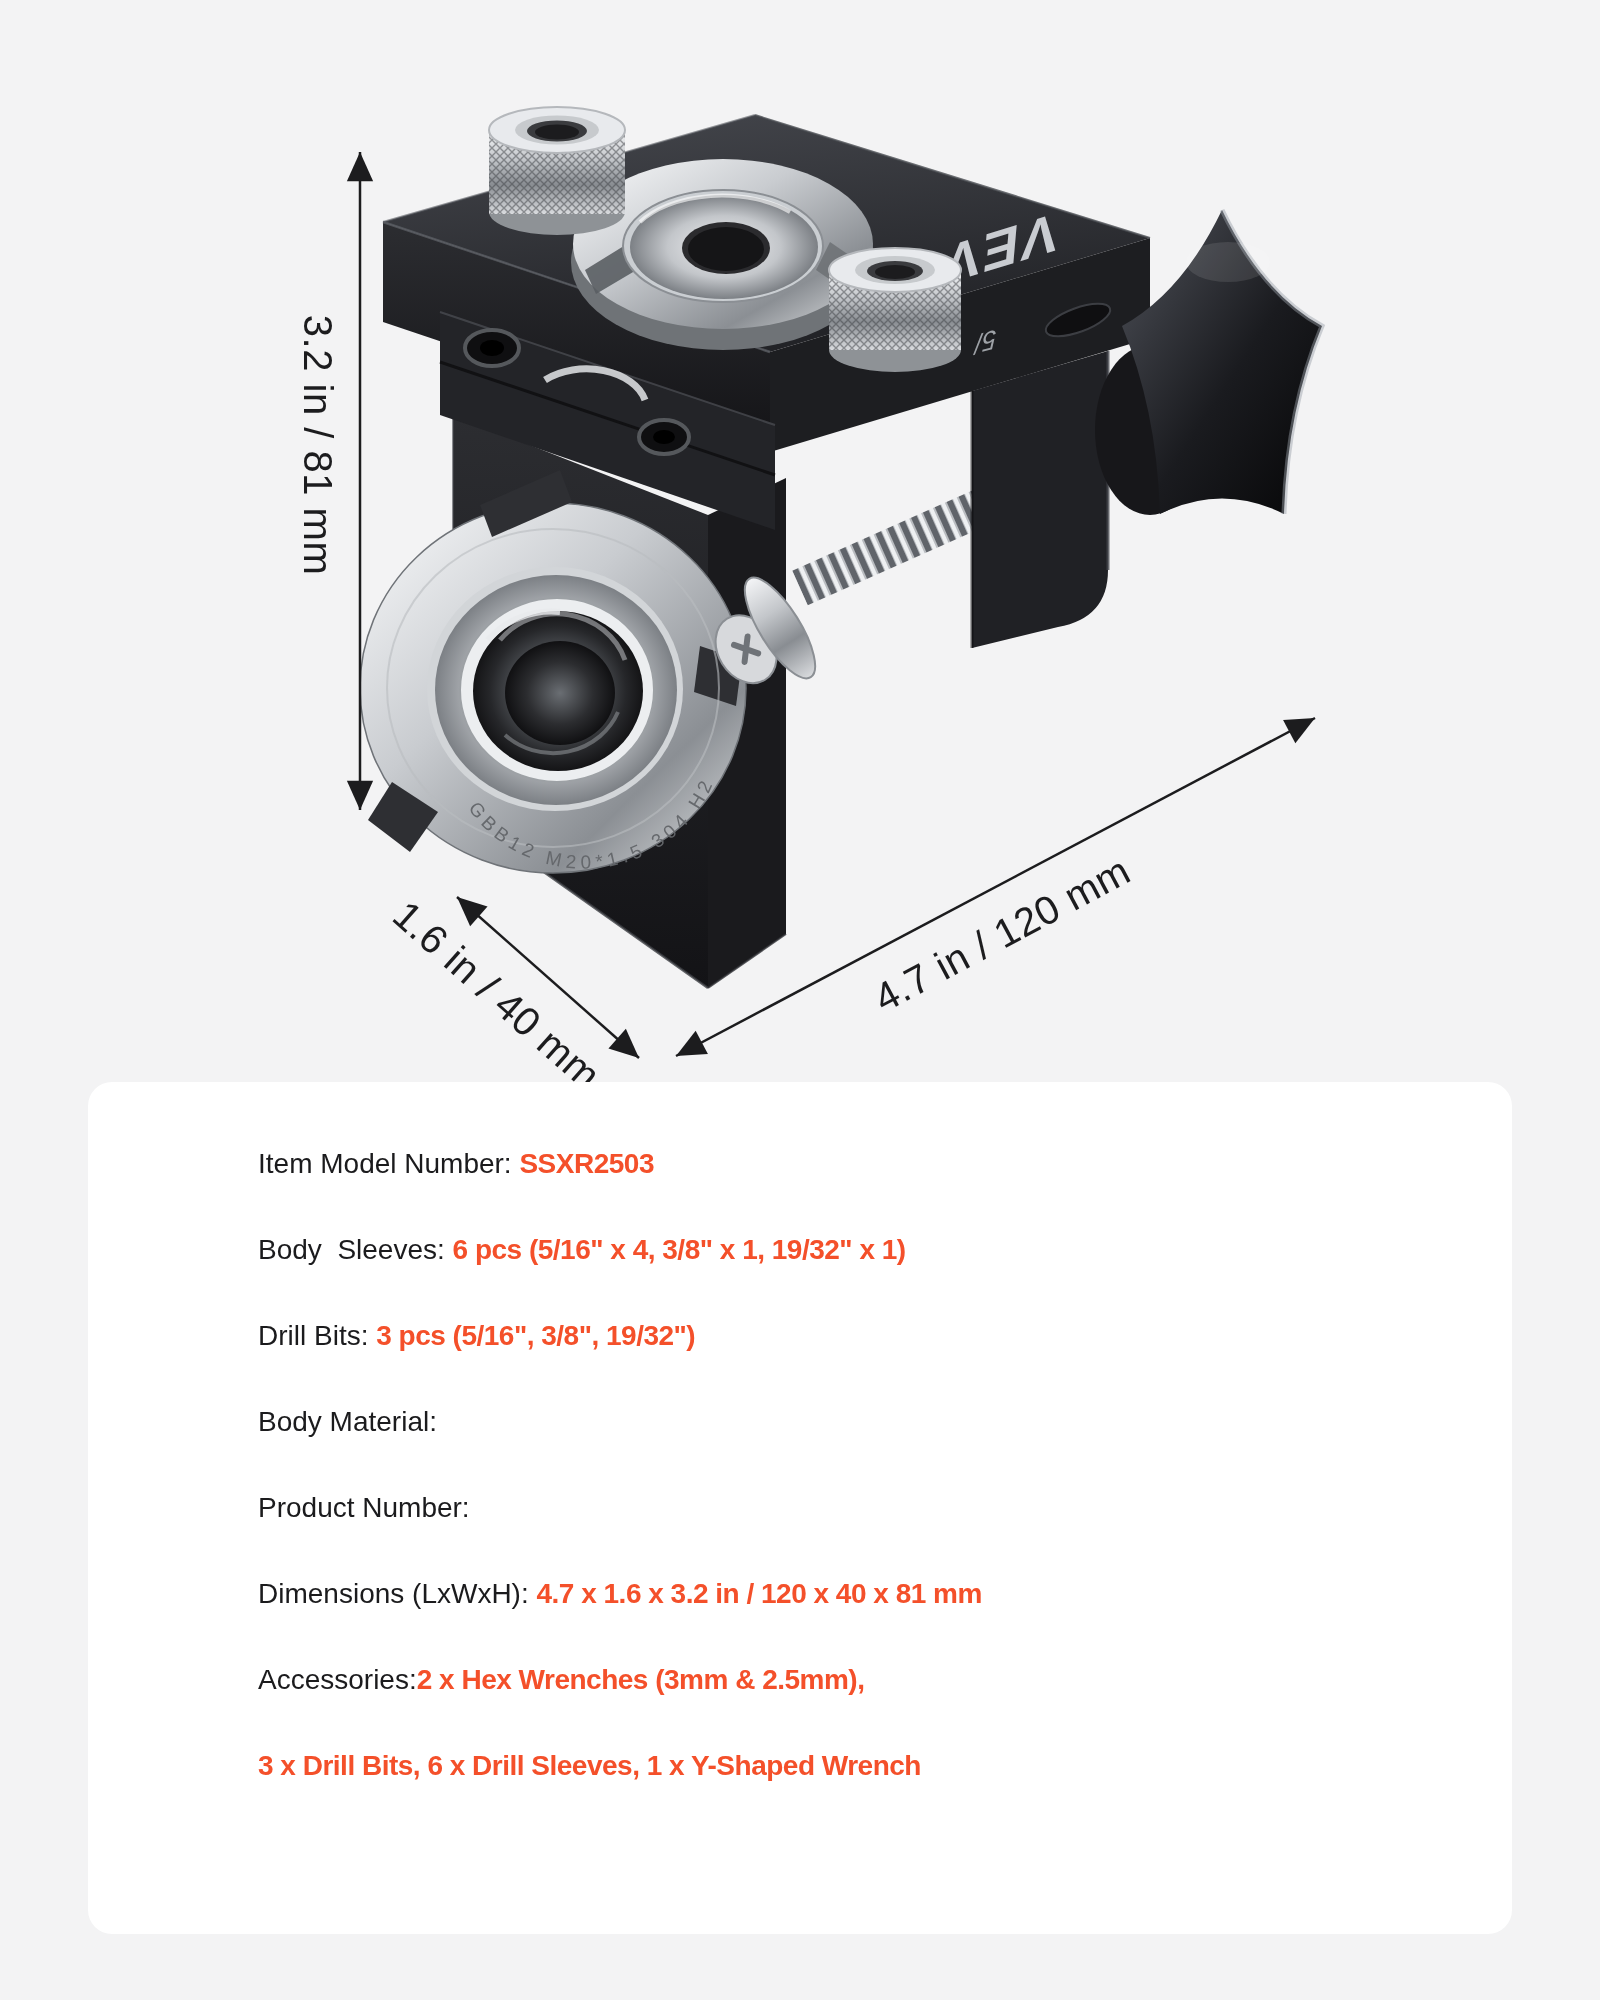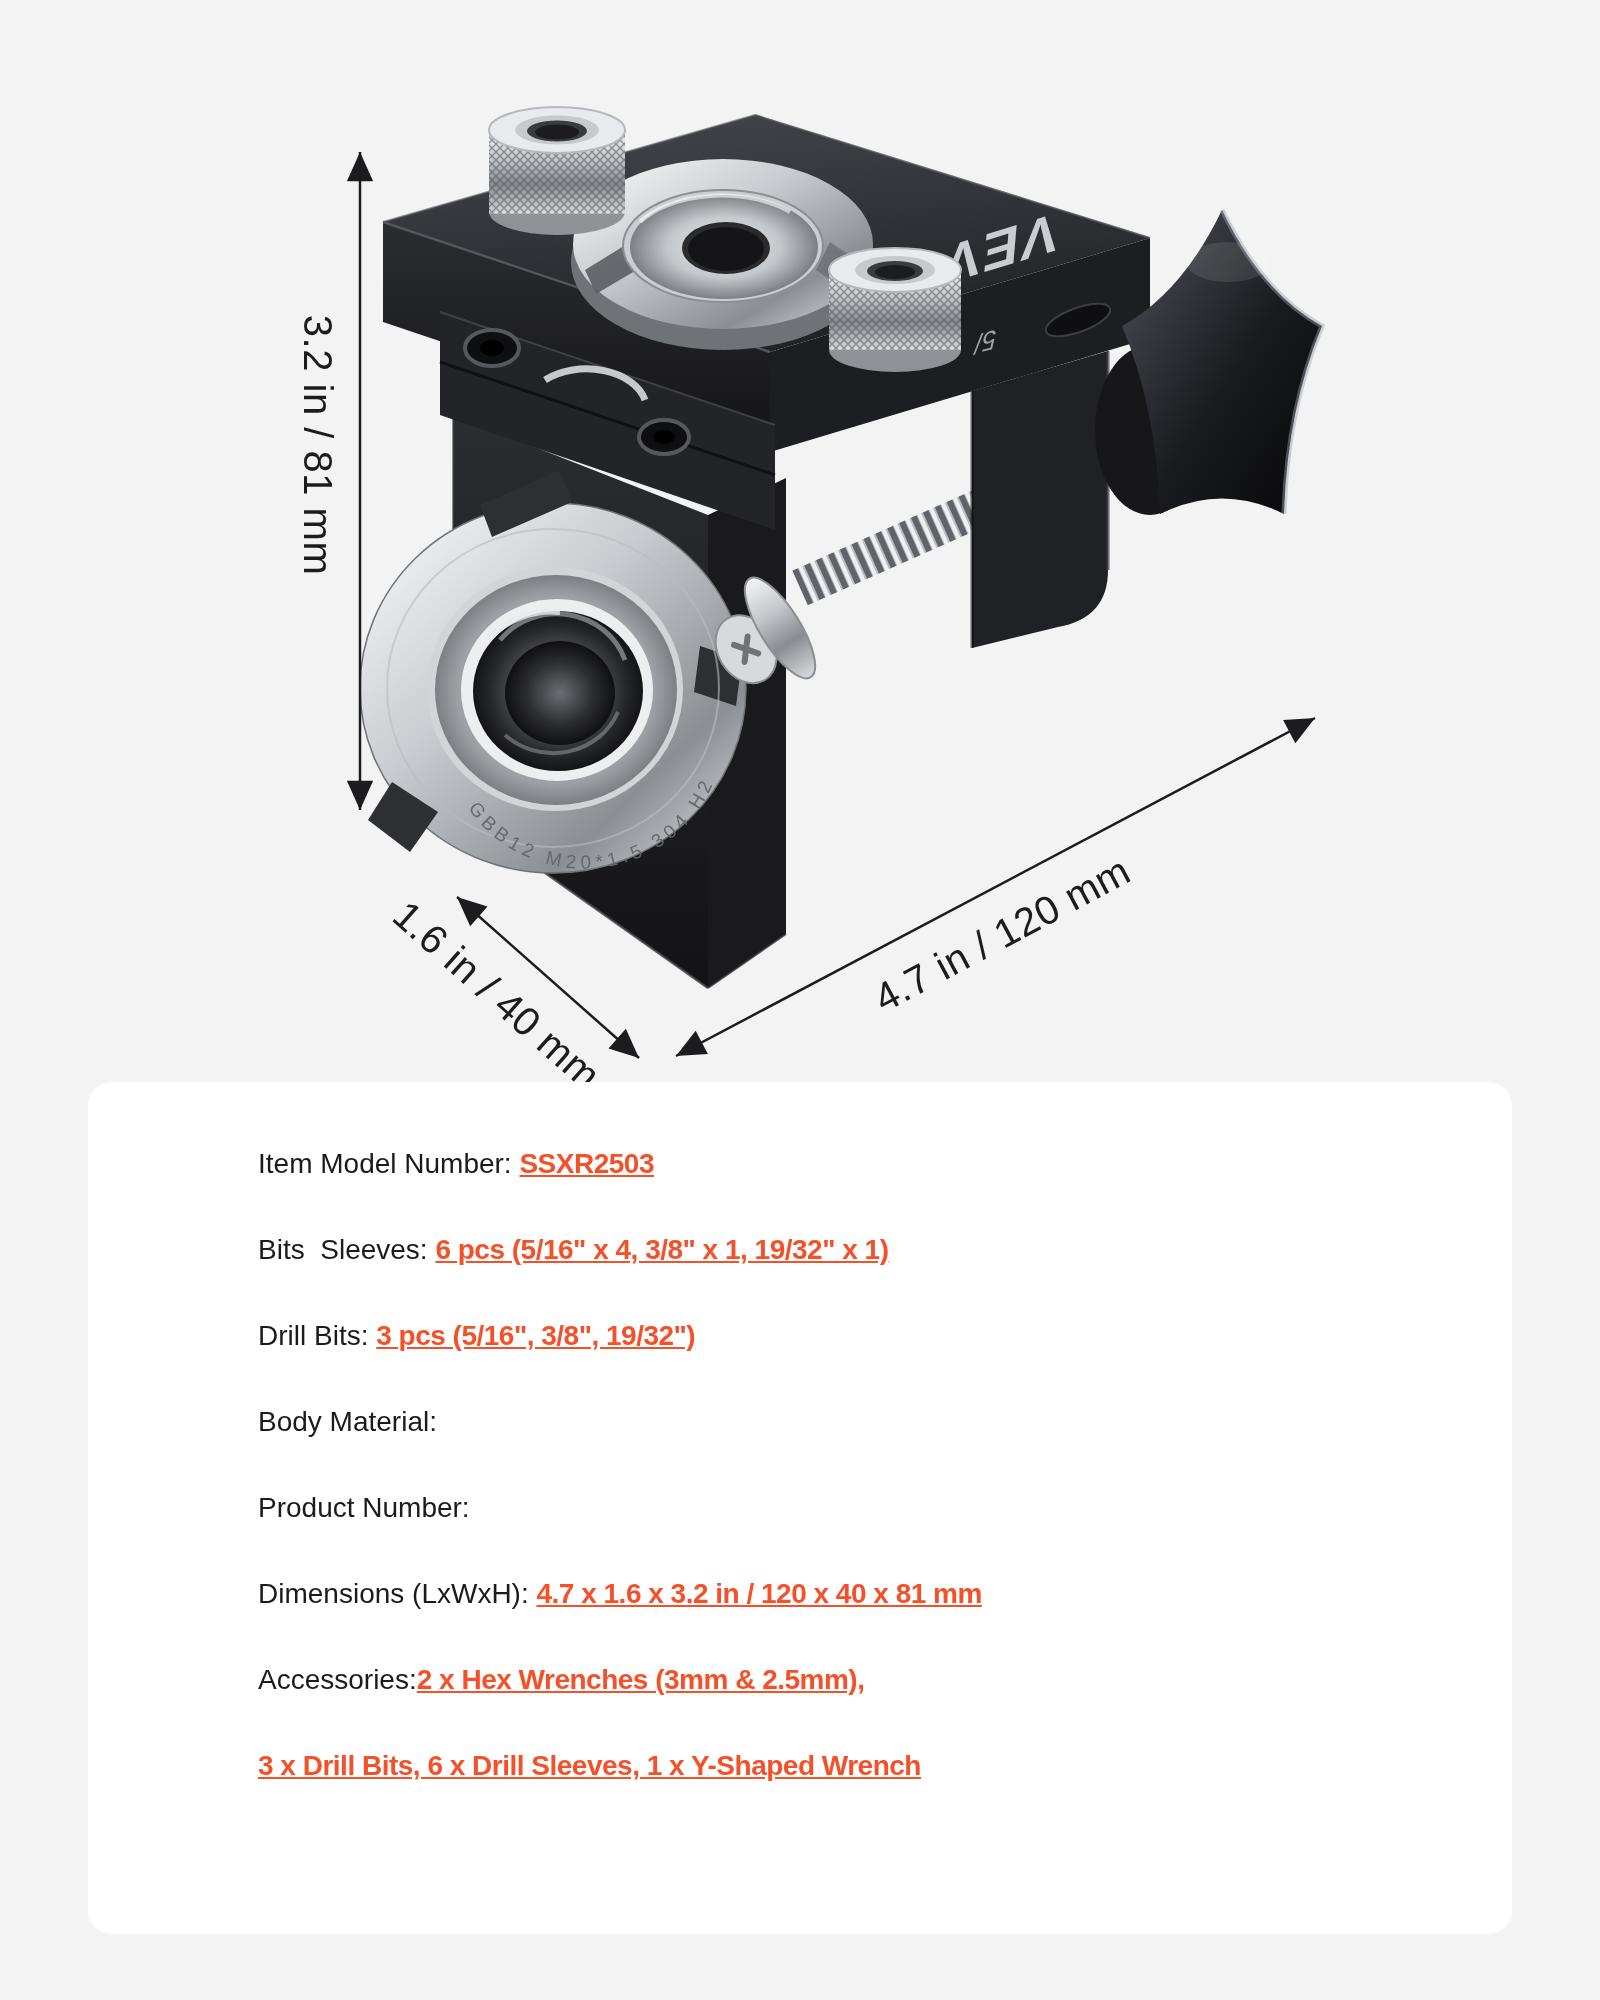--- a/index.html
+++ b/index.html
@@ -18,21 +18,21 @@
   .dim-height{left:318px;top:445px;transform:translate(-50%,-50%) rotate(90deg);}
   .dim-depth{left:497px;top:995px;transform:translate(-50%,-50%) rotate(41.5deg);}
   .dim-length{left:1002px;top:934px;transform:translate(-50%,-50%) rotate(-28.2deg);}
   .spec-card{
     position:absolute;left:88px;top:1082px;width:1424px;height:852px;
     background:#ffffff;border-radius:24px;
   }
   .spec-rows{padding:39px 40px 0 170px;}
   .spec-row{height:86px;display:flex;align-items:center;font-size:28px;}
   .spec-label{color:#1b1b1d;white-space:pre-wrap;}
-  .spec-value{color:#f4502a;font-weight:700;white-space:pre-wrap;letter-spacing:-0.5px;text-decoration:underline;}
+  .spec-value{color:#f4502a;font-weight:700;white-space:pre-wrap;letter-spacing:-0.5px;}
 </style>
 </head>
 <body>
 
 <div class="stage">
 
   <div class="photo">
 
     <svg class="layer" width="1600" height="1080" viewBox="0 0 1600 1080">
       <defs>
@@ -215,21 +215,21 @@
     <div class="dim-label dim-length">4.7 in / 120 mm</div>
   </div>
 
   <div class="spec-card">
     <div class="spec-rows">
       <div class="spec-row">
           <span class="spec-label">Item Model Number: </span>
           <span class="spec-value">SSXR2503</span>
         </div>
       <div class="spec-row">
-          <span class="spec-label">Bits  Sleeves: </span>
+          <span class="spec-label">Body  Sleeves: </span>
           <span class="spec-value">6 pcs (5/16" x 4, 3/8" x 1, 19/32" x 1)</span>
         </div>
       <div class="spec-row">
           <span class="spec-label">Drill Bits: </span>
           <span class="spec-value">3 pcs (5/16", 3/8", 19/32")</span>
         </div>
       <div class="spec-row">
           <span class="spec-label">Body Material: </span>
         </div>
       <div class="spec-row">

